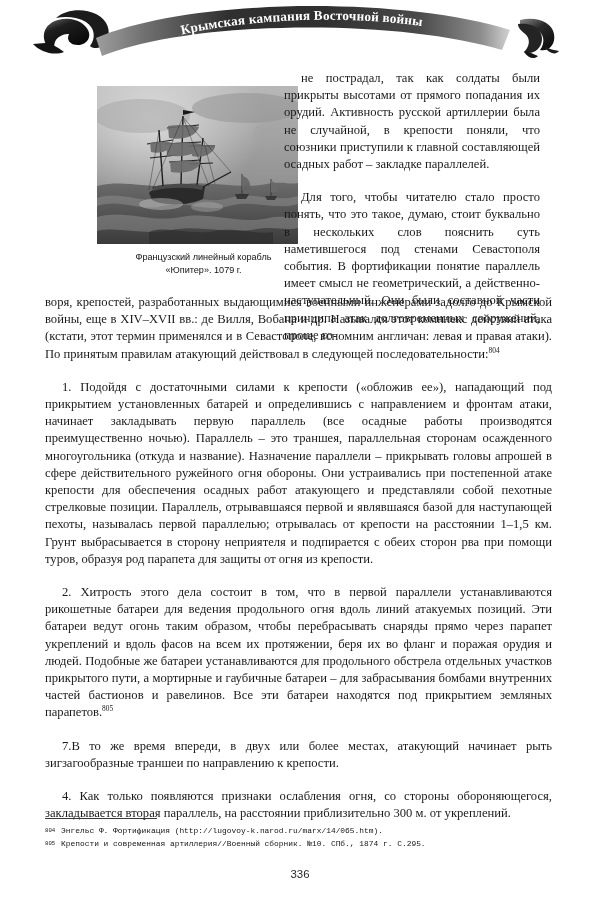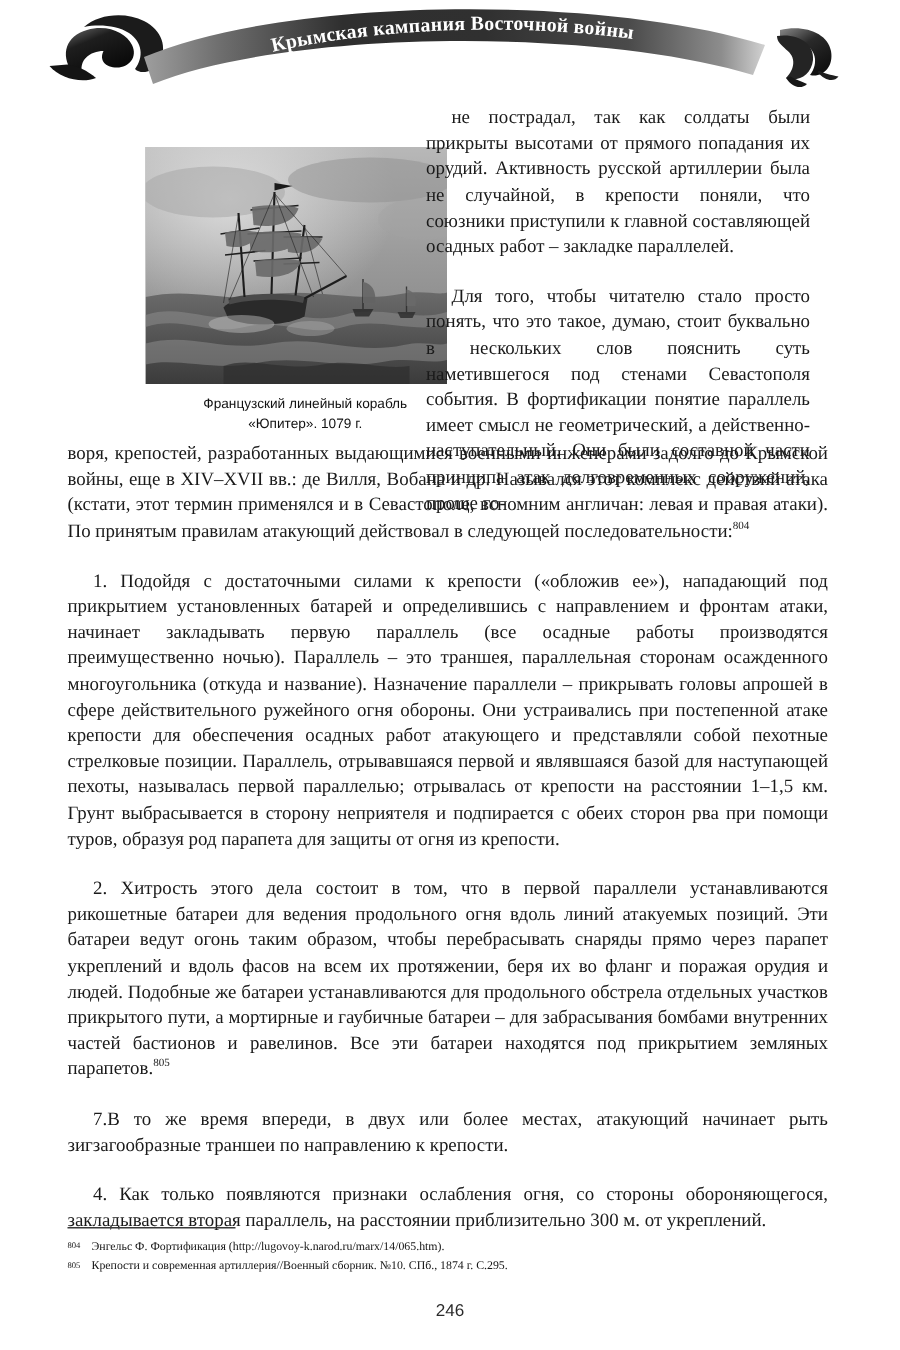--- a/index.html
+++ b/index.html
@@ -37,21 +37,21 @@
     font-size: 13.2px;
     font-weight: bold;
     fill: #ffffff;
     letter-spacing: 0.2px;
   }
 
   
   .figure {
     position: absolute;
     left: 57px;
-    top: 82px;
+    top: 70px;
     width: 213px;
   }
   .figure-image {
     width: 201px;
     height: 158px;
     position: relative;
     overflow: hidden;
     background: #9a9a9a;
     border: 0;
   }
@@ -95,21 +95,21 @@
     vertical-align: super;
     line-height: 0;
   }
 
   
   .footnotes {
     position: absolute;
     left: 45px;
     top: 818px;
     width: 507px;
-    font-family: Liberation Serif, serif;
+    font-family: Liberation Mono, monospace;
   }
   .footnote-rule {
     width: 112px;
     height: 1px;
     background: #3a3a3a;
     margin: 0 0 6px 0;
   }
   .footnote {
     font-size: 7.9px;
     line-height: 12.6px;
@@ -304,15 +304,15 @@
       <span class="footnote-num">804</span>
       <span class="footnote-text">Энгельс Ф. Фортификация (http://lugovoy-k.narod.ru/marx/14/065.htm).</span>
     </div>
 
     <div class="footnote">
       <span class="footnote-num">805</span>
       <span class="footnote-text">Крепости и современная артиллерия//Военный сборник. №10. СПб., 1874 г. С.295.</span>
     </div>
   </div>
 
-  <div class="page-number">246</div>
+  <div class="page-number">336</div>
 
 </div>
 
 </body></html>

